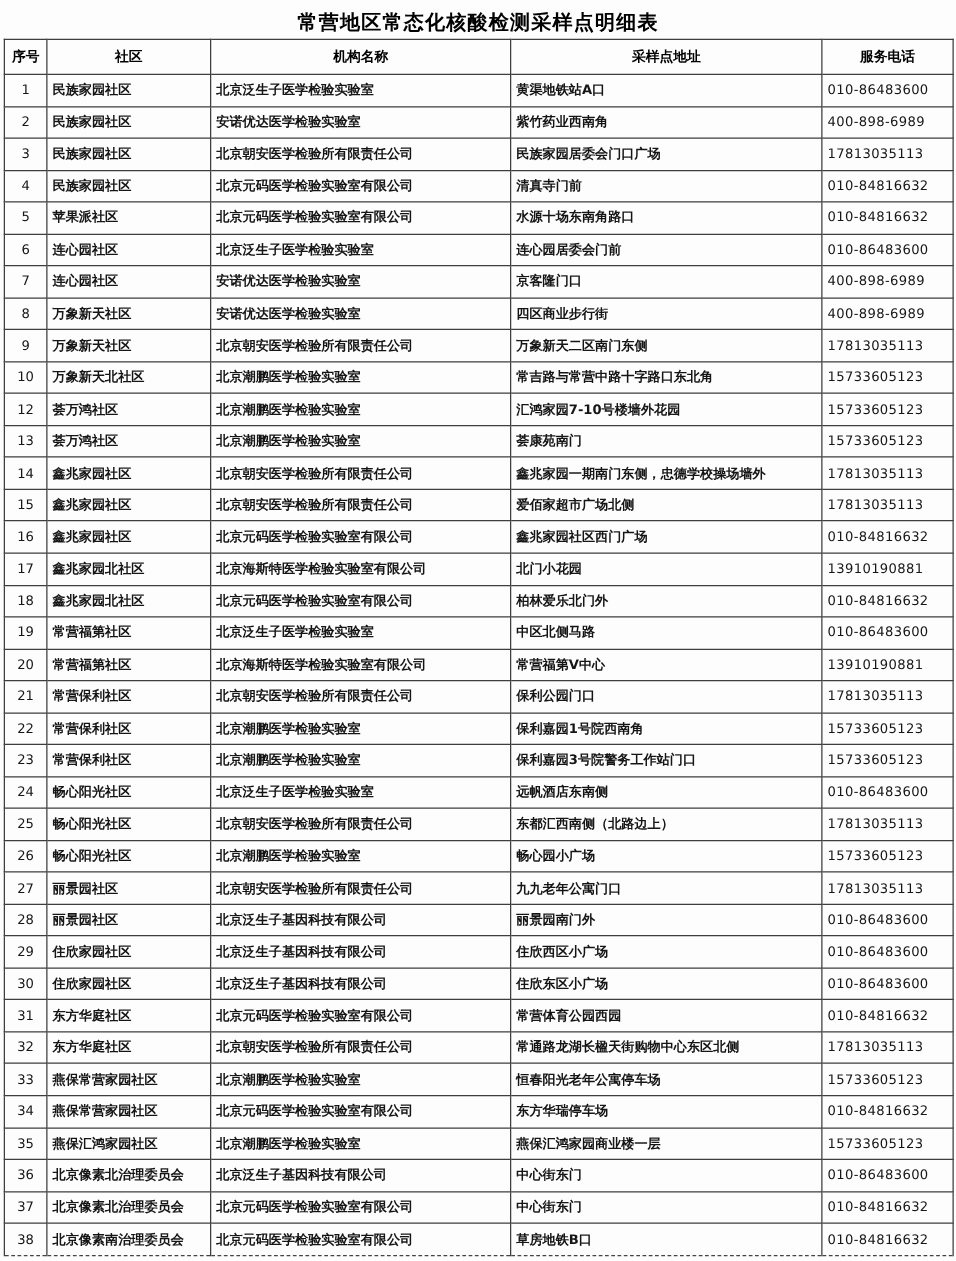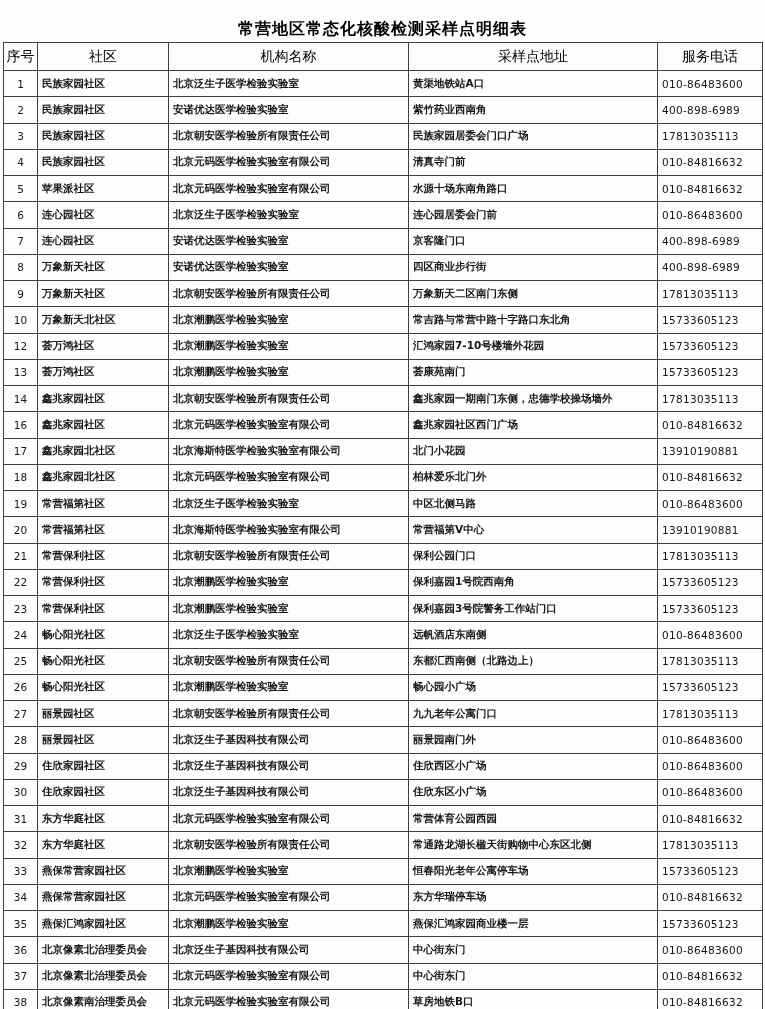--- a/index.html
+++ b/index.html
@@ -3,21 +3,21 @@
 <meta charset="utf-8">
 <style>
   html,body { margin:0; padding:0; background:#ffffff; }
   .page {
     width:765px; height:1009px;
     background:#fdfdfd;
     font-family:"DejaVu Sans", sans-serif;
     color:#111;
     overflow:hidden;
     box-sizing:border-box;
-    padding-top:15px;
+    padding-top:4px;
   }
   .title {
     height:27px; line-height:27px;
     text-align:center;
     font-size:16px; font-weight:bold;
     color:#000;
     letter-spacing:1px;
   }
   table.doc-table {
     border-collapse:collapse;
@@ -28,22 +28,22 @@
   }
   .doc-table th, .doc-table td {
     border:1px solid #3e3e3e;
     overflow:hidden;
     white-space:nowrap;
     box-sizing:border-box;
     background:#fdfdfd;
   }
   .doc-table thead th {
     height:28px;
-    font-size:14px;
-    font-weight:normal;
+    font-size:11px;
+    font-weight:bold;
     text-align:center;
     color:#000;
   }
   .doc-table tbody td {
     font-size:10.5px;
     color:#151515;
   }
   .c-no     { text-align:center; font-weight:normal; font-size:10px; color:#222; }
   .c-community, .c-institution, .c-address {
     text-align:left; padding-left:4px; font-weight:600;
@@ -160,20 +160,27 @@
     <td class="c-phone">15733605123</td>
   </tr>
         <tr>
     <td class="c-no">14</td>
     <td class="c-community">鑫兆家园社区</td>
     <td class="c-institution">北京朝安医学检验所有限责任公司</td>
     <td class="c-address">鑫兆家园一期南门东侧，忠德学校操场墙外</td>
     <td class="c-phone">17813035113</td>
   </tr>
         <tr>
+    <td class="c-no">15</td>
+    <td class="c-community">鑫兆家园社区</td>
+    <td class="c-institution">北京朝安医学检验所有限责任公司</td>
+    <td class="c-address">爱佰家超市广场北侧</td>
+    <td class="c-phone">17813035113</td>
+  </tr>
+        <tr>
     <td class="c-no">16</td>
     <td class="c-community">鑫兆家园社区</td>
     <td class="c-institution">北京元码医学检验实验室有限公司</td>
     <td class="c-address">鑫兆家园社区西门广场</td>
     <td class="c-phone">010-84816632</td>
   </tr>
         <tr>
     <td class="c-no">17</td>
     <td class="c-community">鑫兆家园北社区</td>
     <td class="c-institution">北京海斯特医学检验实验室有限公司</td>

